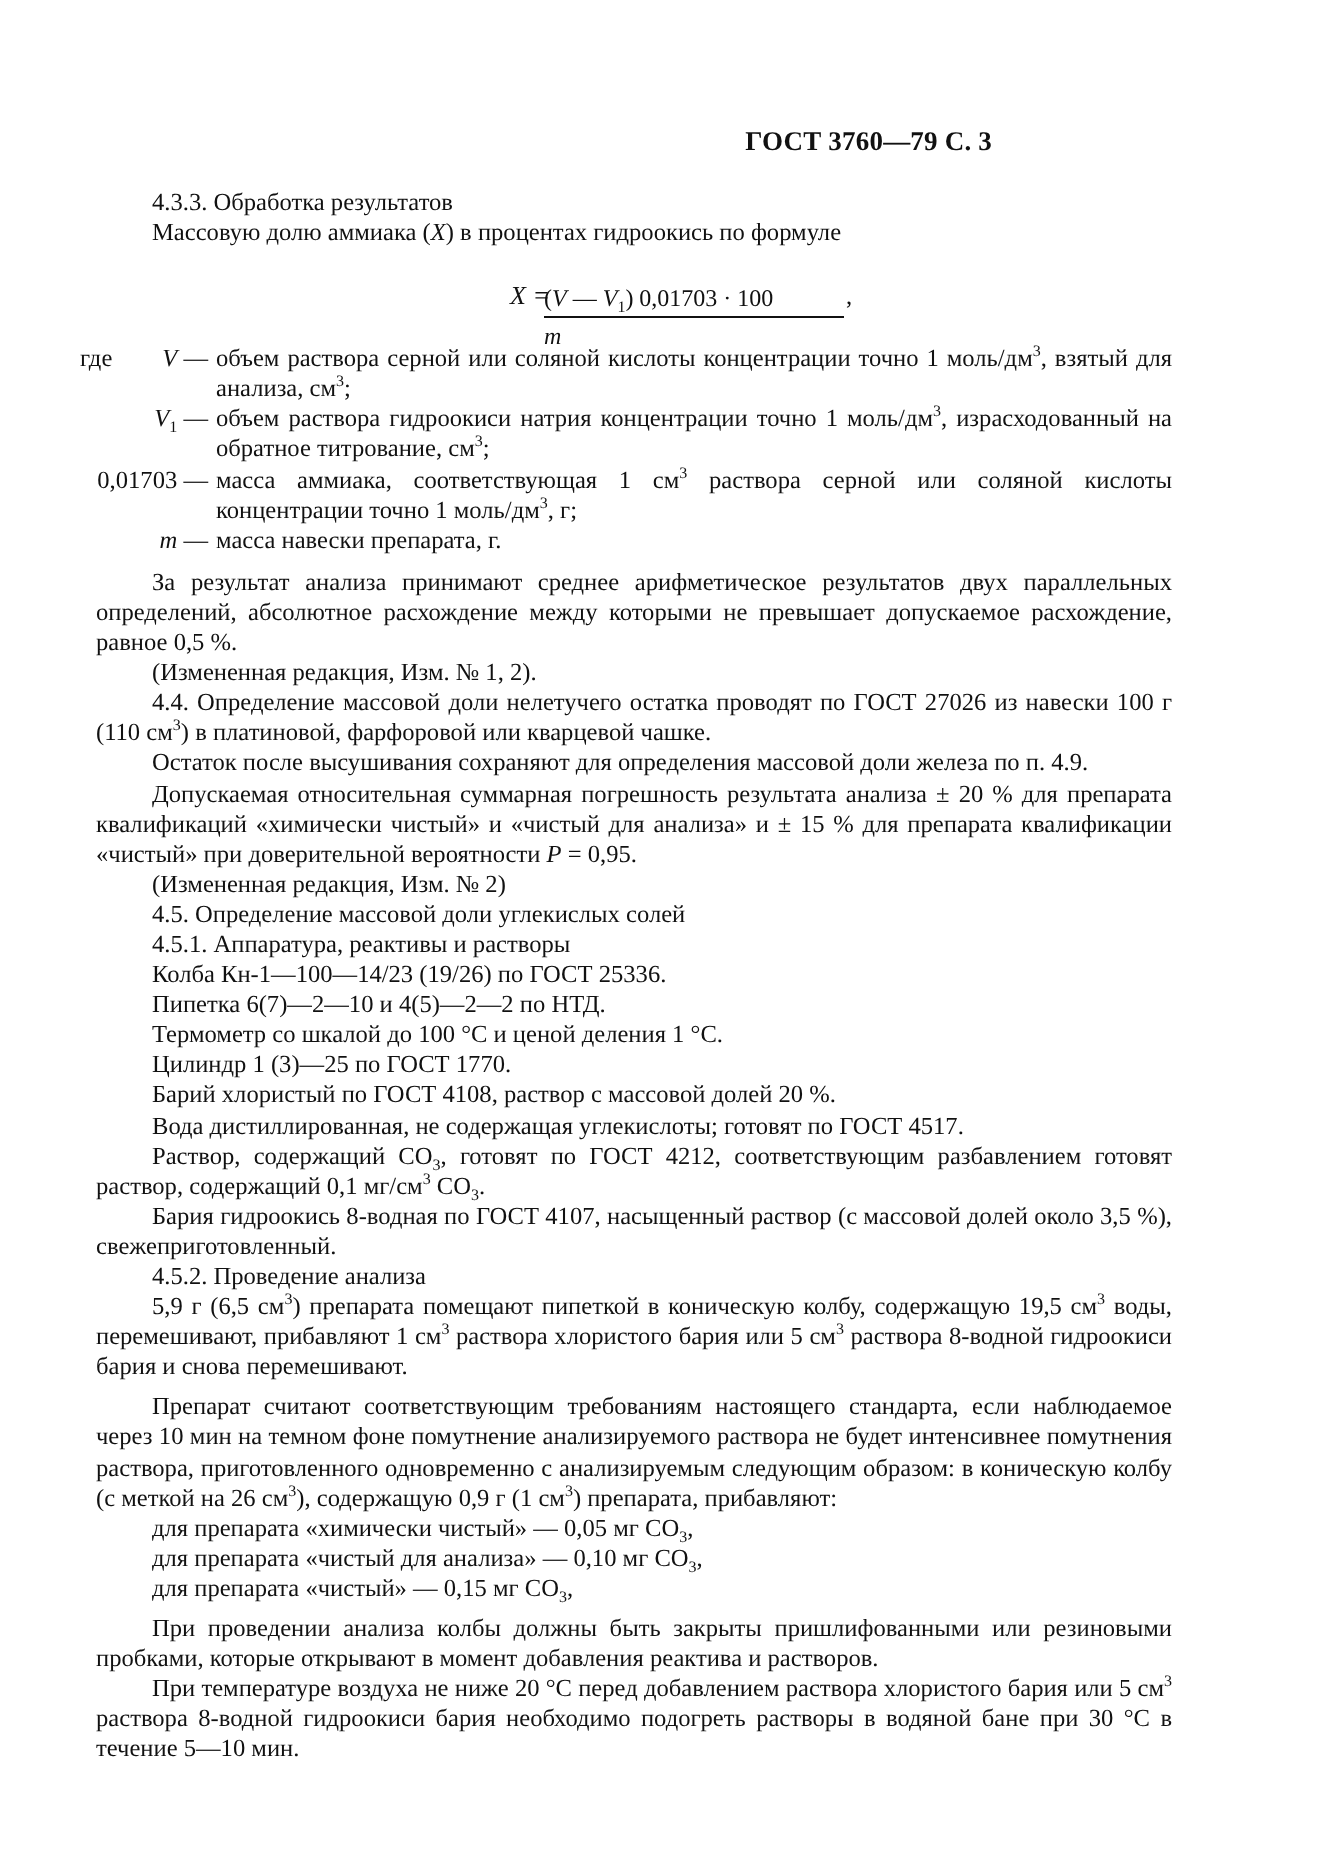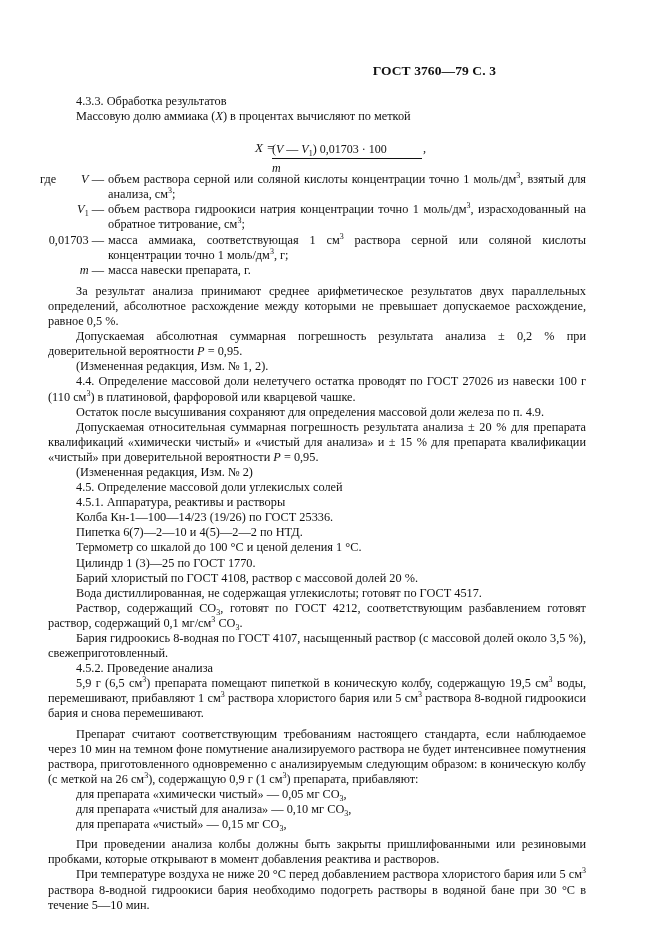--- a/index.html
+++ b/index.html
@@ -28,21 +28,21 @@
   .gap { height:5px; }
 </style>
 </head>
 <body>
 
 <div class="page">
   <div class="header">ГОСТ 3760—79 С. 3</div>
 
   <div class="body">
     <p class="ind">4.3.3. Обработка результатов</p>
-    <p class="ind"><span>Массовую долю аммиака (</span><span class="i">X</span><span>) в процентах вычисляют по меткой</span></p>
+    <p class="ind"><span>Массовую долю аммиака (</span><span class="i">X</span><span>) в процентах гидроокись по формуле</span></p>
 
     <div class="formula">
       <span class="lhs">X =</span>
       <span class="frac">
         <span class="num"><span>(</span><span class="i">V</span><span> — </span><span class="i">V</span><sub>1</sub><span>) 0,01703 · 100</span></span>
         <span class="den">m</span>
       </span>
       <span class="comma">,</span>
     </div>
 
@@ -59,21 +59,20 @@
         <div class="lab"><span>0,01703</span><span> —</span></div>
         <div class="txt"><span>масса аммиака, соответствующая 1 см</span><sup>3</sup><span> раствора серной или соляной кислоты концентрации точно 1 моль/дм</span><sup>3</sup><span>, г;</span></div>
       </div>
       <div class="def">
         <div class="lab"><span class="i">m</span><span> —</span></div>
         <div class="txt">масса навески препарата, г.</div>
       </div>
     </div>
 
     <p class="ind">За результат анализа принимают среднее арифметическое результатов двух параллельных определений, абсолютное расхождение между которыми не превышает допускаемое расхождение, равное 0,5 %.</p>
-    <p class="ind"><span>Допускаемая абсолютная суммарная погрешность результата анализа ± 0,2 % при доверительной вероятности </span><span class="i">P</span><span> = 0,95.</span></p>
     <p class="ind b">(Измененная редакция, Изм. № 1, 2).</p>
 
     <p class="ind"><span class="b">4.4. Определение массовой доли нелетучего остатка</span><span> проводят по ГОСТ 27026 из навески 100 г (110 см</span><sup>3</sup><span>) в платиновой, фарфоровой или кварцевой чашке.</span></p>
     <p class="ind">Остаток после высушивания сохраняют для определения массовой доли железа по п. 4.9.</p>
     <p class="ind"><span>Допускаемая относительная суммарная погрешность результата анализа ± 20 % для препарата квалификаций «химически чистый» и «чистый для анализа» и ± 15 % для препарата квалификации «чистый» при доверительной вероятности </span><span class="i">P</span><span> = 0,95.</span></p>
     <p class="ind b">(Измененная редакция, Изм. № 2)</p>
 
     <p class="ind b">4.5. Определение массовой доли углекислых солей</p>
     <p class="ind">4.5.1. Аппаратура, реактивы и растворы</p>
     <p class="ind">Колба Кн-1—100—14/23 (19/26) по ГОСТ 25336.</p>

